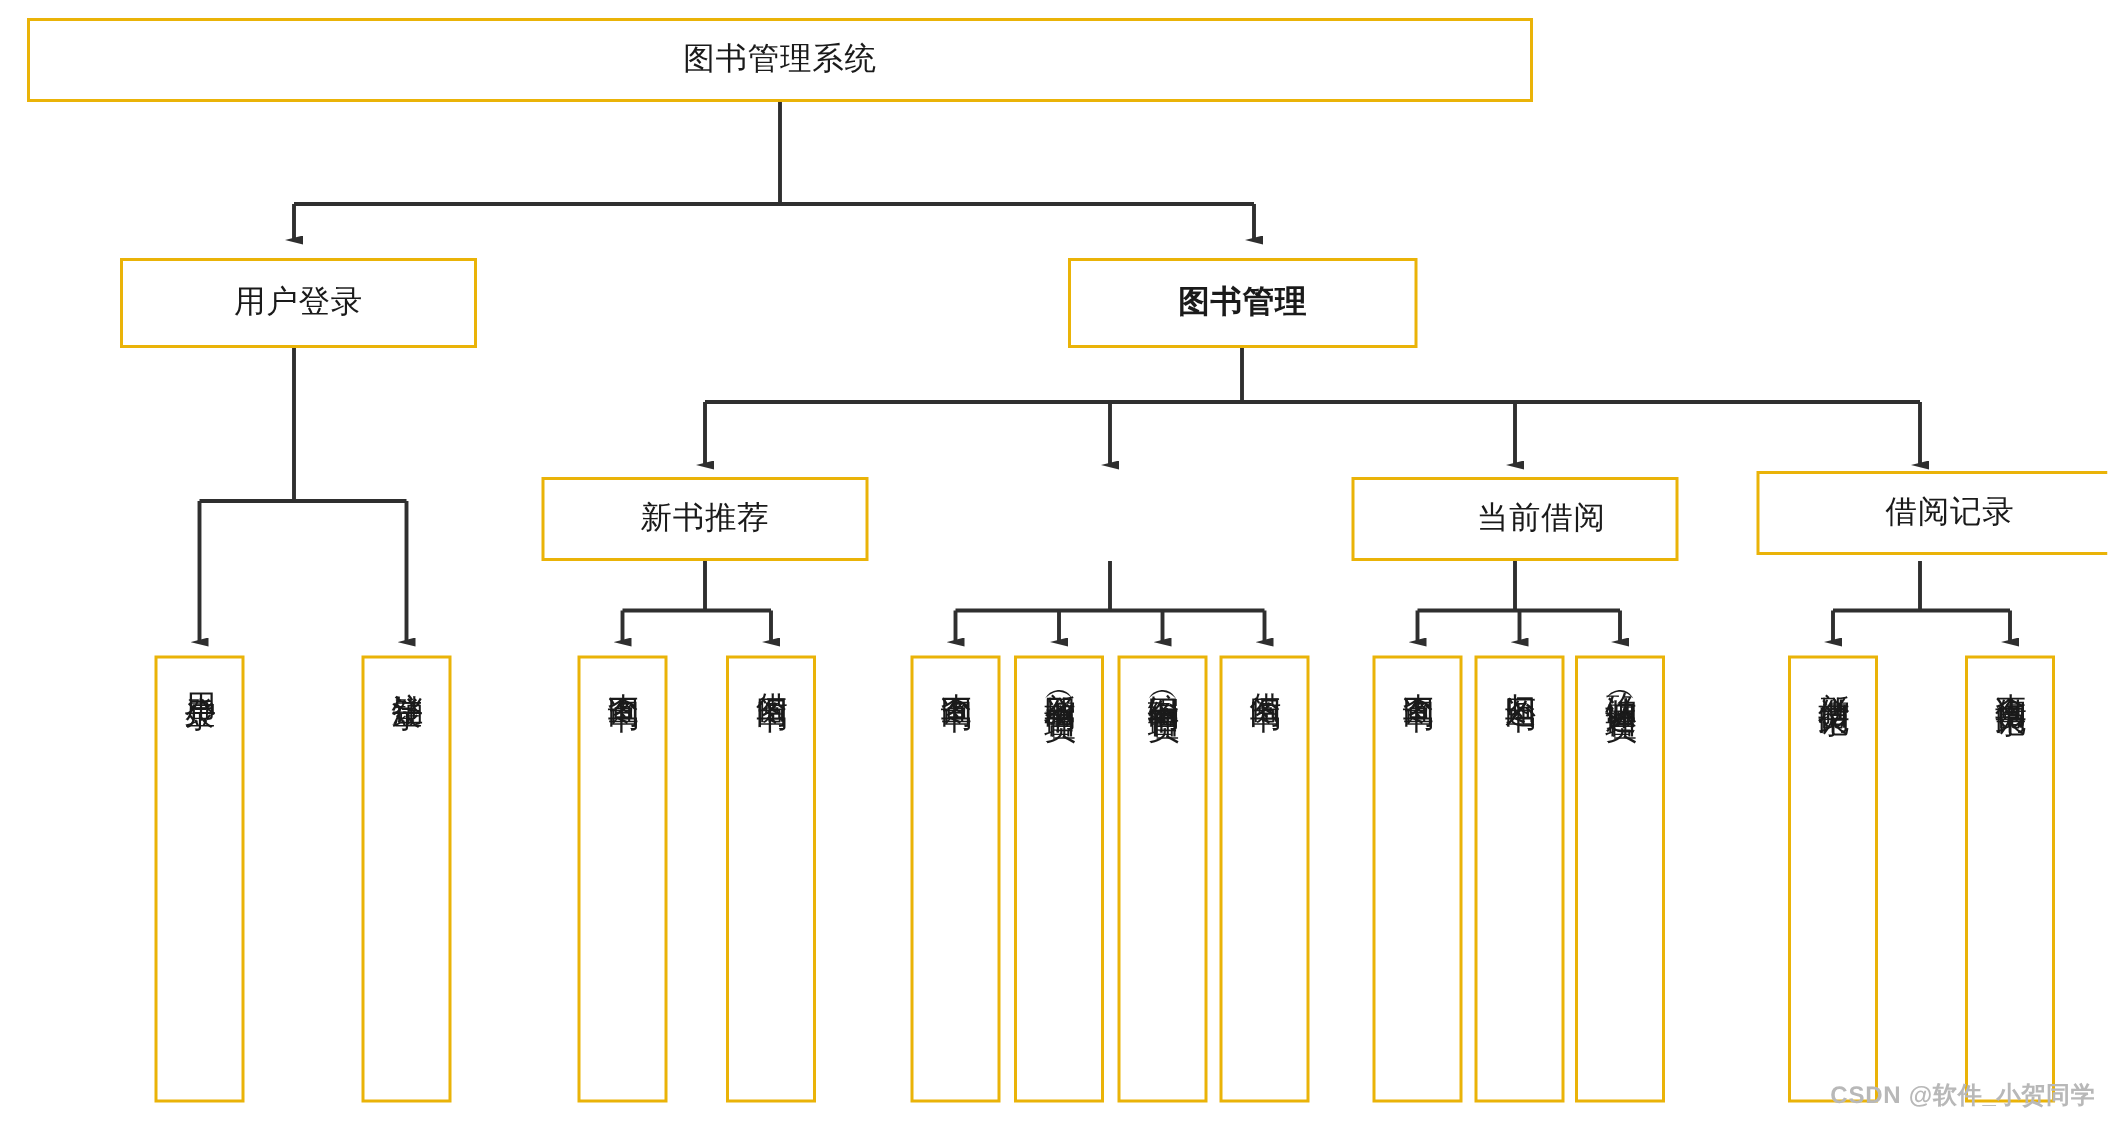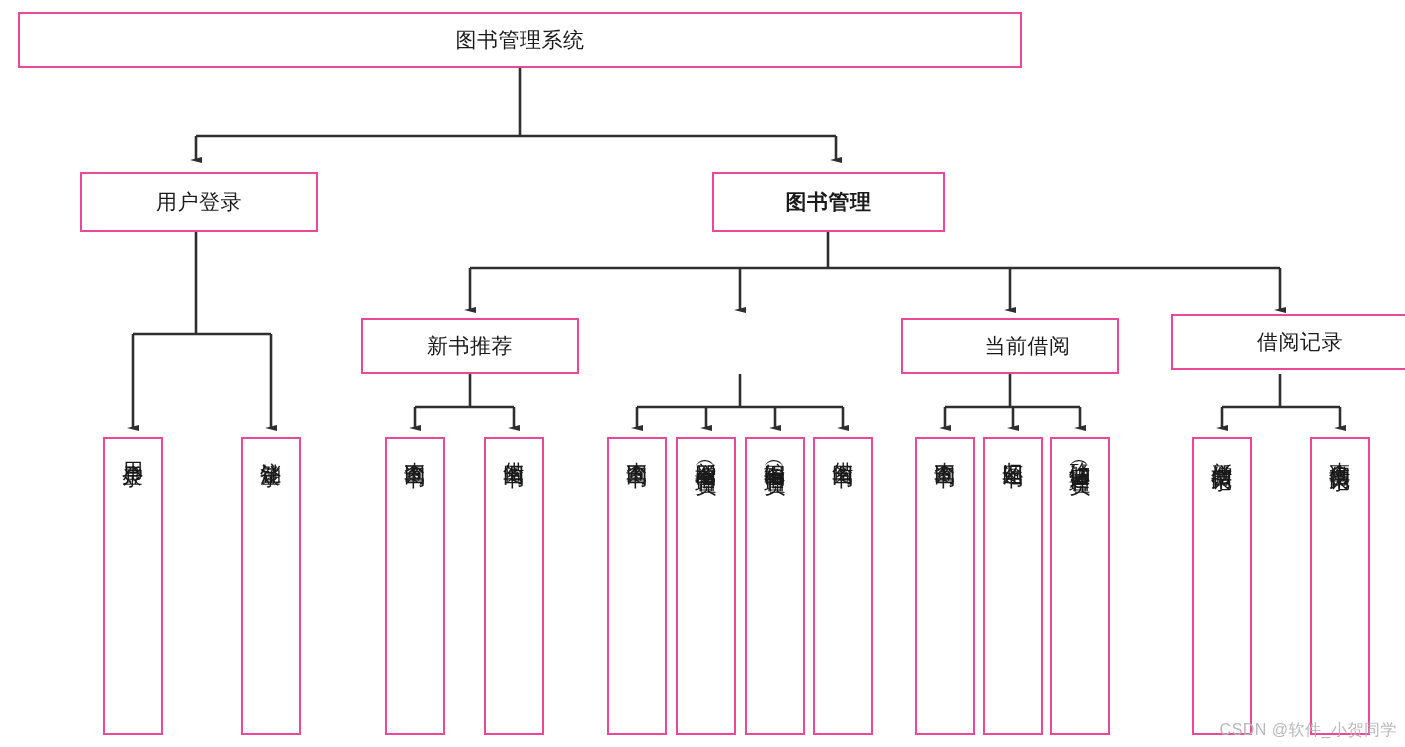--- a/index.html
+++ b/index.html
@@ -23,21 +23,21 @@
     left: 0;
     top: 0;
     width: 1405px;
     height: 747px;
     pointer-events: none;
   }
   .node {
     position: absolute;
     box-sizing: border-box;
     background: #ffffff;
-    border: 2px solid #ec4899;
+    border: 2px solid #eab308;
     display: flex;
     align-items: center;
     justify-content: center;
     z-index: 2;
   }
   .node-label {
     color: #1a1a1a;
     font-size: 21px;
     line-height: 1.16;
     letter-spacing: 0.5px;
@@ -66,20 +66,21 @@
   #watermark {
     position: absolute;
     right: 8px;
     bottom: 6px;
     font-size: 16px;
     color: #b8b8b8;
     letter-spacing: 0.5px;
     z-index: 5;
     user-select: none;
     white-space: nowrap;
+    font-weight: bold;
   }
 </style>
 </head>
 <body>
 
 <div id="canvas">
 
   <svg id="edges" viewBox="0 0 1405 747" width="1405" height="747">
     <defs>
       <marker id="arrow" markerWidth="10" markerHeight="12" refX="3" refY="6" orient="auto" markerUnits="userSpaceOnUse">

